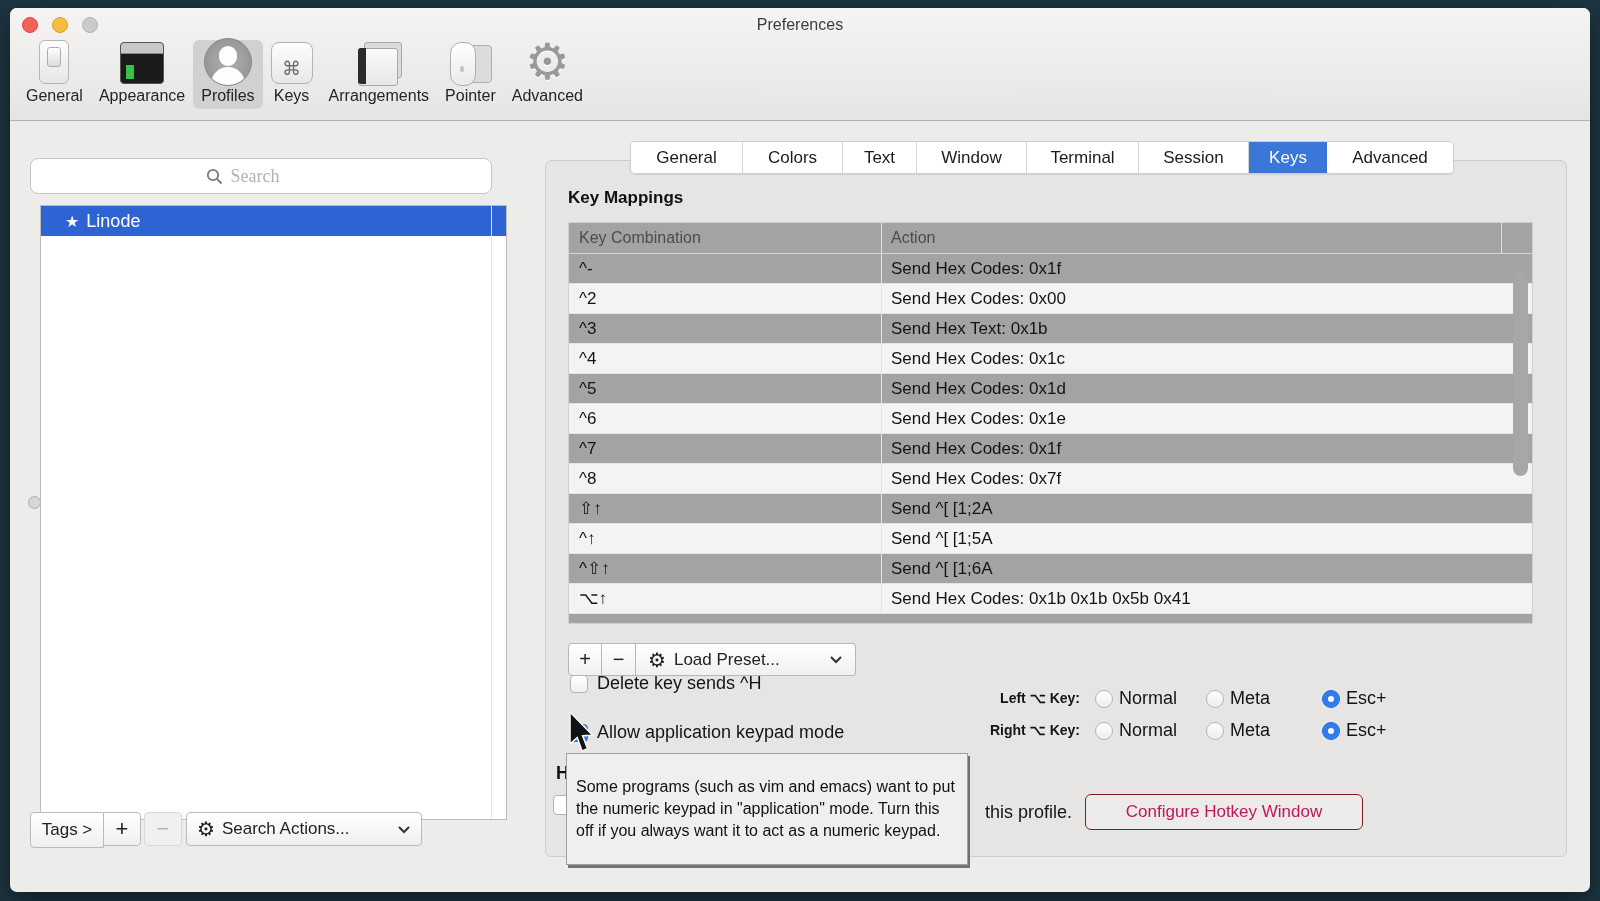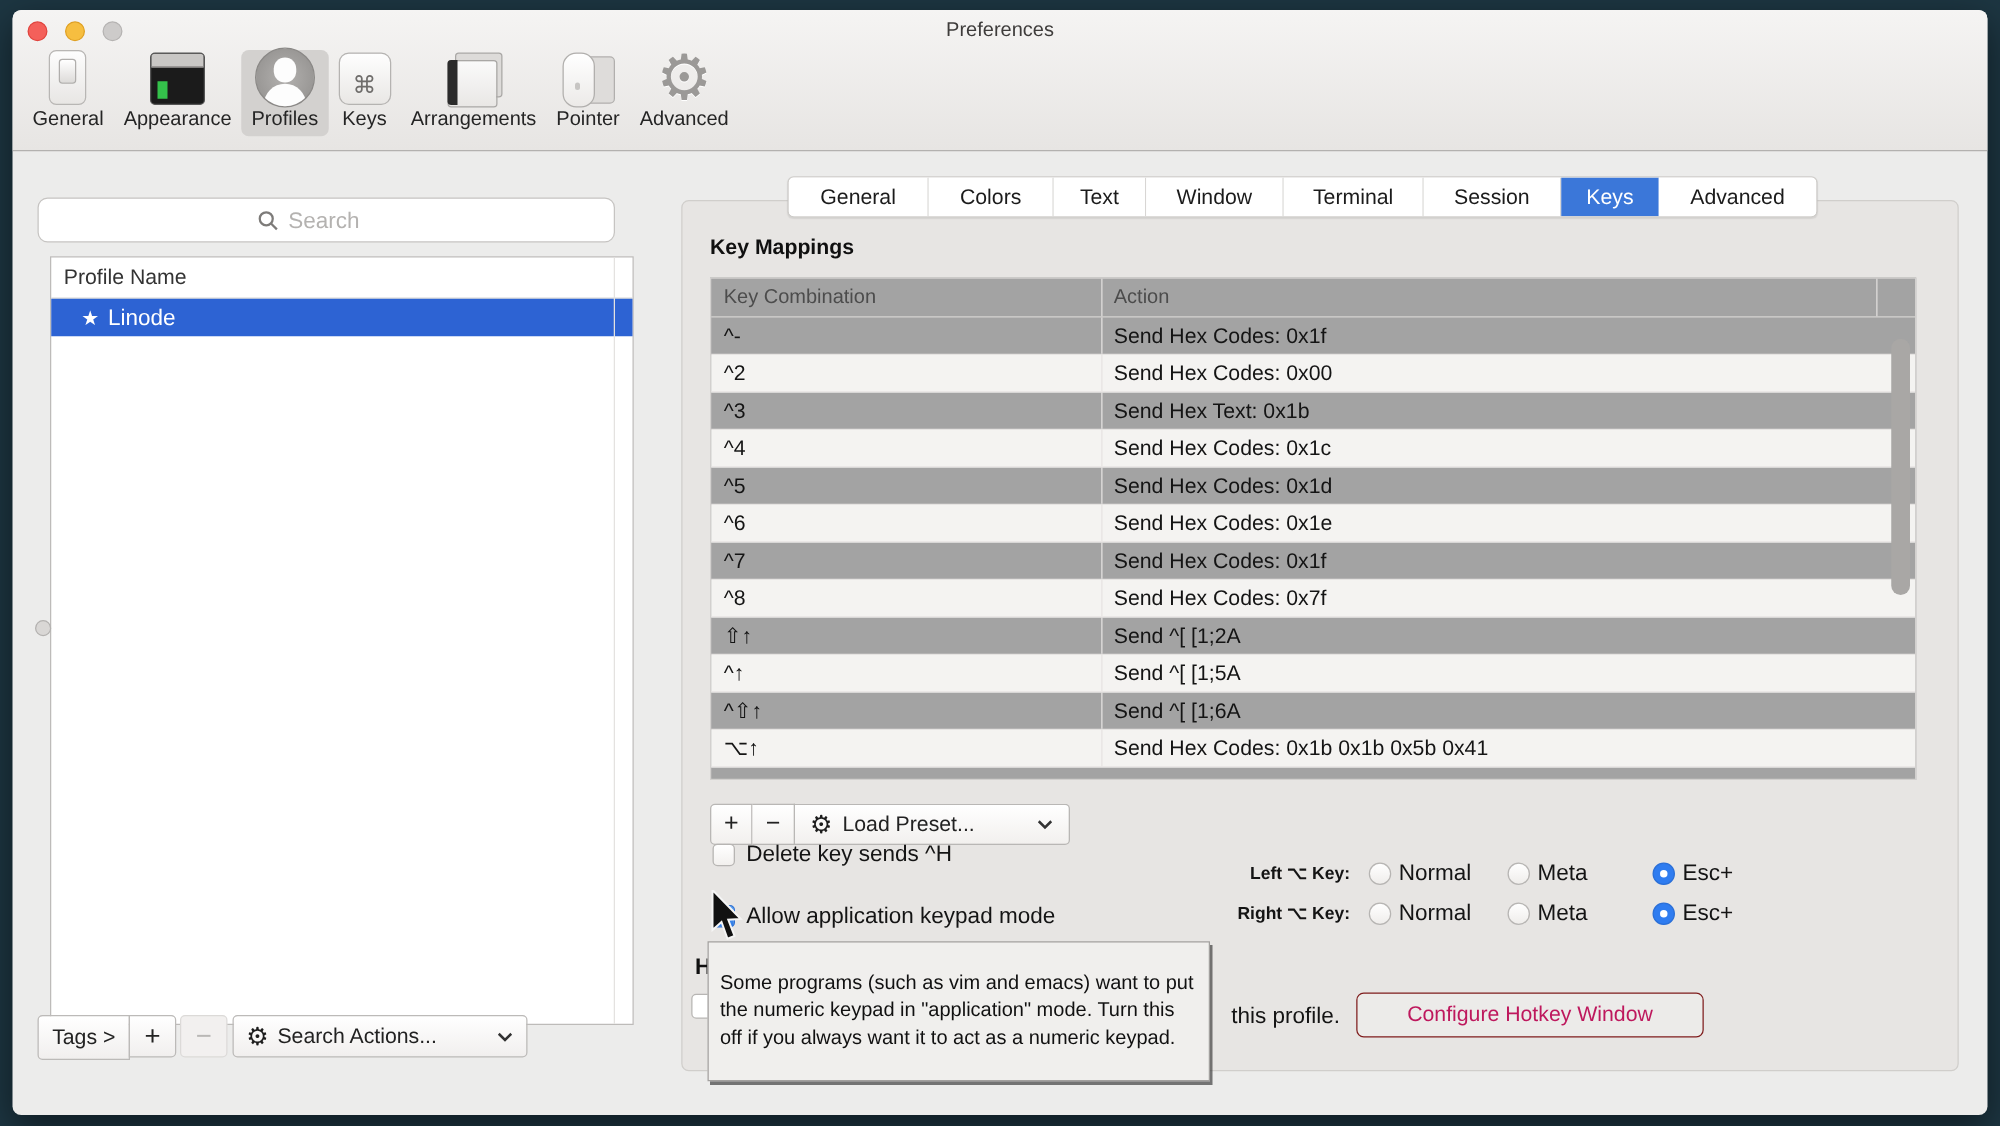--- a/index.html
+++ b/index.html
@@ -40,21 +40,21 @@
   .ic-pointer{position:relative;width:44px;height:42px;}
   .ic-pointer .pane{position:absolute;right:0;top:3px;width:22px;height:36px;background:#dedcda;border:1px solid #b1afad;border-radius:4px;}
   .ic-pointer .mouse{position:absolute;left:2px;top:0;width:24px;height:42px;background:linear-gradient(#ffffff,#eceae8);border:1px solid #b1afad;border-radius:11px;}
   .ic-pointer .dot{position:absolute;left:12px;top:24px;width:4px;height:6px;background:#c7c5c3;border-radius:2px;}
   .ic-advanced{font-size:50px;line-height:44px;color:#9b9997;text-shadow:0 1px 0 #fff;}
   
   .search-field{position:absolute;left:20px;top:150px;width:460px;height:34px;background:#fff;
       border:1px solid #c6c4c2;border-radius:8px;display:flex;align-items:center;justify-content:center;}
   .search-field svg{margin-right:6px;}
   .search-field input{border:none;outline:none;background:transparent;font-size:18px;width:84px;
-      font-family:Liberation Sans, sans-serif;color:#333;}
+      font-family:Liberation Serif, serif;color:#333;}
   .search-field input::placeholder{color:#b4b2b0;}
   .plist{position:absolute;left:30px;top:197px;width:465px;height:613px;background:#fff;border:1px solid #bdbbb9;}
   .plist .hdr{height:32px;line-height:32px;padding-left:10px;font-size:17px;color:#333;border-bottom:1px solid #d8d6d4;}
   .plist .vdiv{position:absolute;left:450px;top:0;width:1px;height:100%;background:#e4e2e0;}
   .prow{height:30px;line-height:30px;padding-left:24px;font-size:18px;}
   .prow.selected{background:#2d63d3;color:#fff;}
   .prow .star{margin-right:7px;font-size:16px;}
   .pane-dot{position:absolute;left:18px;top:488px;width:11px;height:11px;border-radius:50%;
       background:#d9d7d5;border:1px solid #b3b1af;}
   .mbtn{background:linear-gradient(#ffffff,#f1efee);border:1px solid #bcbab8;font-size:17px;color:#222;
@@ -194,21 +194,20 @@
 
     <div class="search-field">
       <svg width="17" height="17" viewBox="0 0 17 17">
         <circle cx="7" cy="7" r="5.2" fill="none" stroke="#7d7b79" stroke-width="1.8"></circle>
         <line x1="11" y1="11" x2="15.5" y2="15.5" stroke="#7d7b79" stroke-width="1.8"></line>
       </svg>
       <input type="text" placeholder="Search" style="">
     </div>
 
     <div class="plist">
-      <div class="hdr">Profile Name</div>
       <div class="vdiv"></div>
       <div class="prow selected">
         <span class="star">★</span><span>Linode</span>
       </div>
     </div>
 
     <div class="pane-dot"></div>
 
     <div class="mbtn tags">Tags &gt;</div>
     <div class="mbtn addp">+</div>

